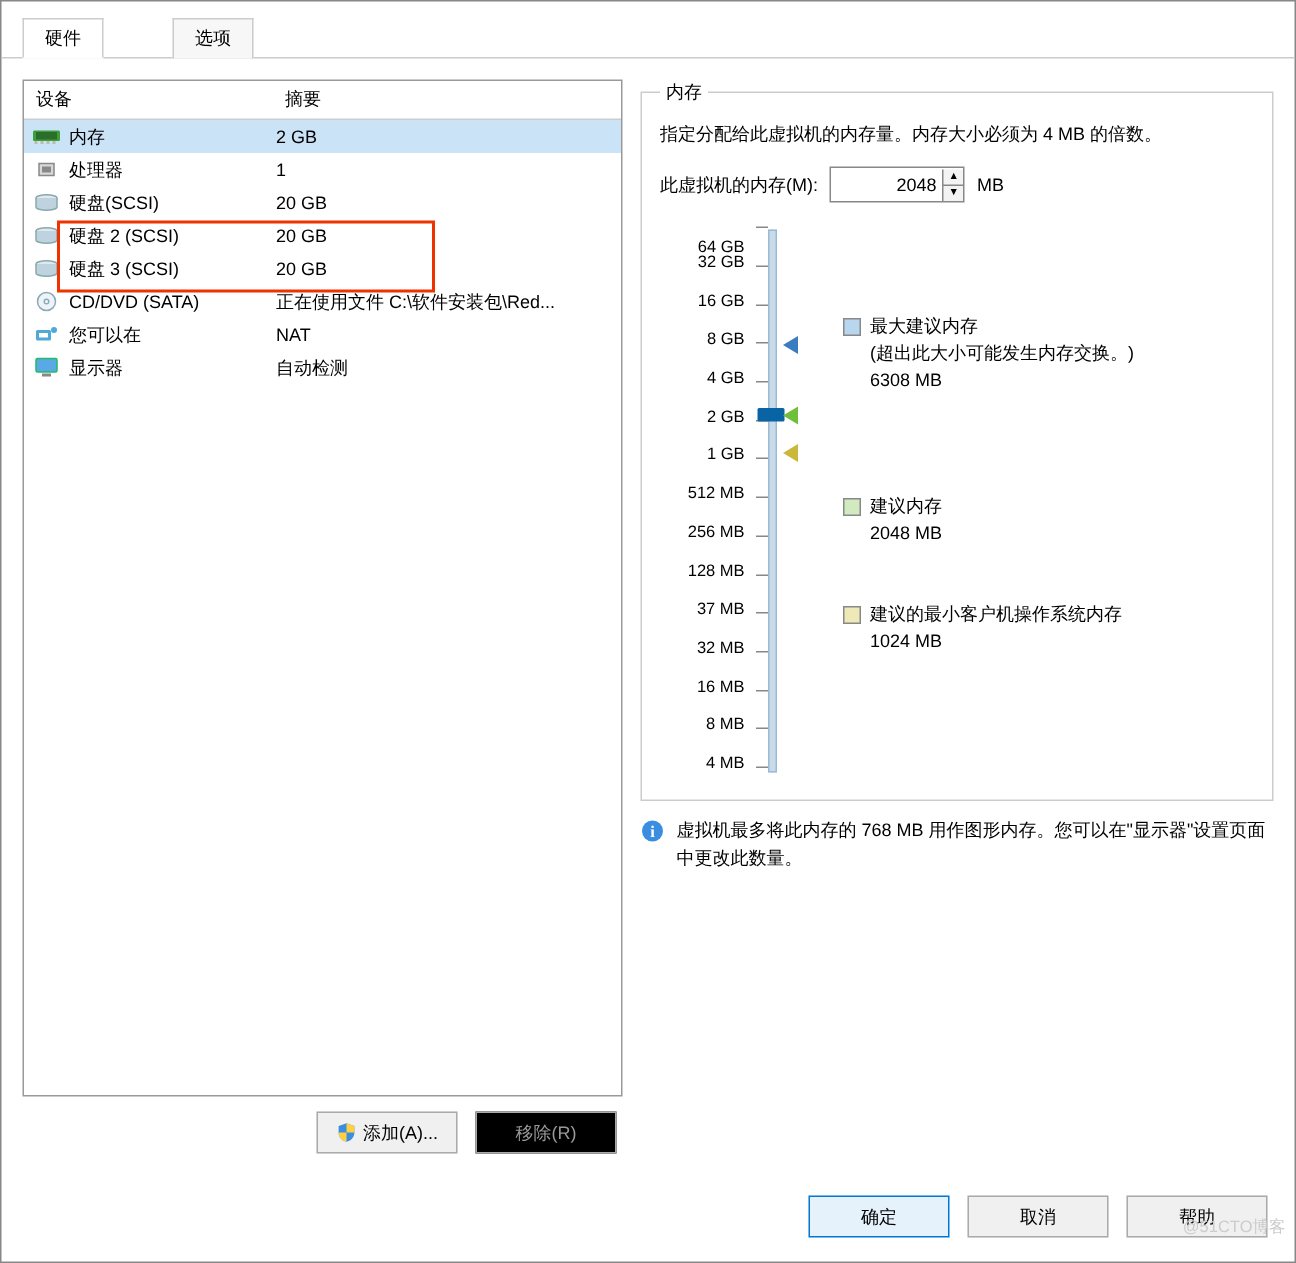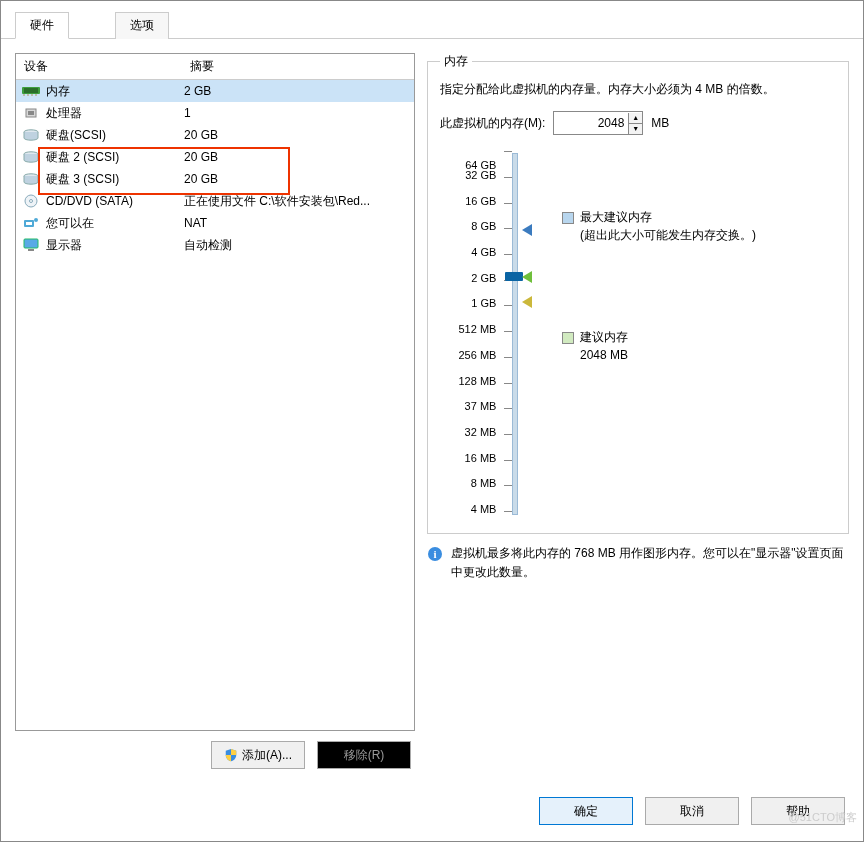--- a/index.html
+++ b/index.html
@@ -258,24 +258,29 @@
               <div class="marker blue" style="top:75px;"></div>
               <div class="thumb" style="top:123px;"></div>
               <div class="marker green" style="top:122px;"></div>
               <div class="marker yellow" style="top:147px;"></div>
             </div>
           </div>
           <div class="legend-col">
             <div class="legend-item" style="top:60px;">
               <span class="legend-sq blue"></span><span class="legend-label">最大建议内存</span>
               <span class="legend-sub">(超出此大小可能发生内存交换。)</span>
+              <span class="legend-sub">6308 MB</span>
             </div>
             <div class="legend-item" style="top:180px;">
               <span class="legend-sq green"></span><span class="legend-label">建议内存</span>
               <span class="legend-sub">2048 MB</span>
+            </div>
+            <div class="legend-item" style="top:252px;">
+              <span class="legend-sq yellow"></span><span class="legend-label">建议的最小客户机操作系统内存</span>
+              <span class="legend-sub">1024 MB</span>
             </div>
           </div>
         </div>
       </fieldset>
 
       <div class="hint">
         <svg class="info-icon" viewBox="0 0 16 16">
             <circle cx="8" cy="8" r="7" fill="#3a8de0"></circle>
             <text x="8" y="12" text-anchor="middle" font-size="11" font-weight="bold" fill="#fff" font-family="Georgia,serif">i</text>
           </svg>

